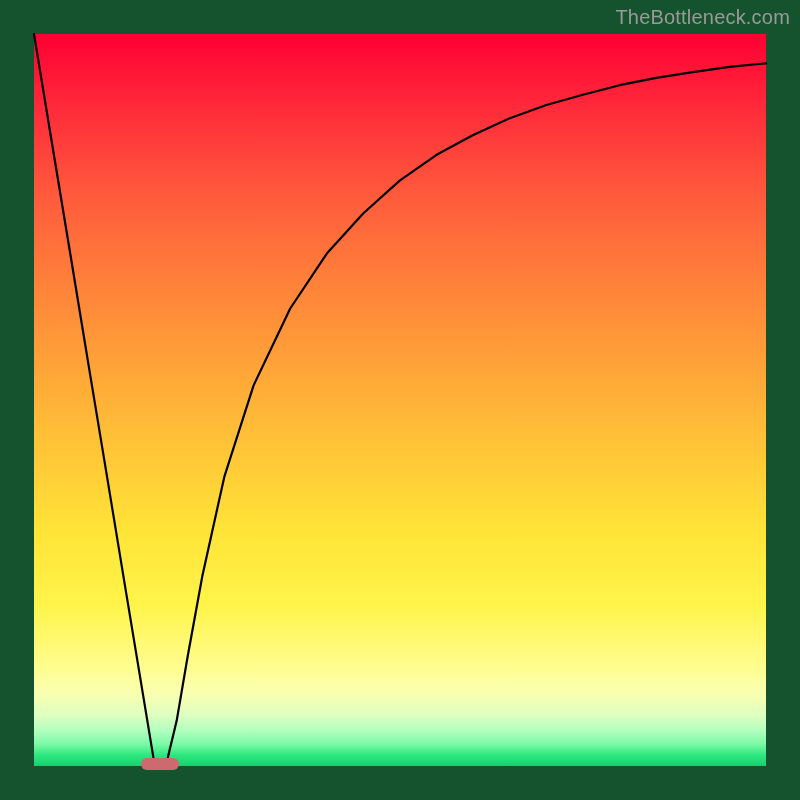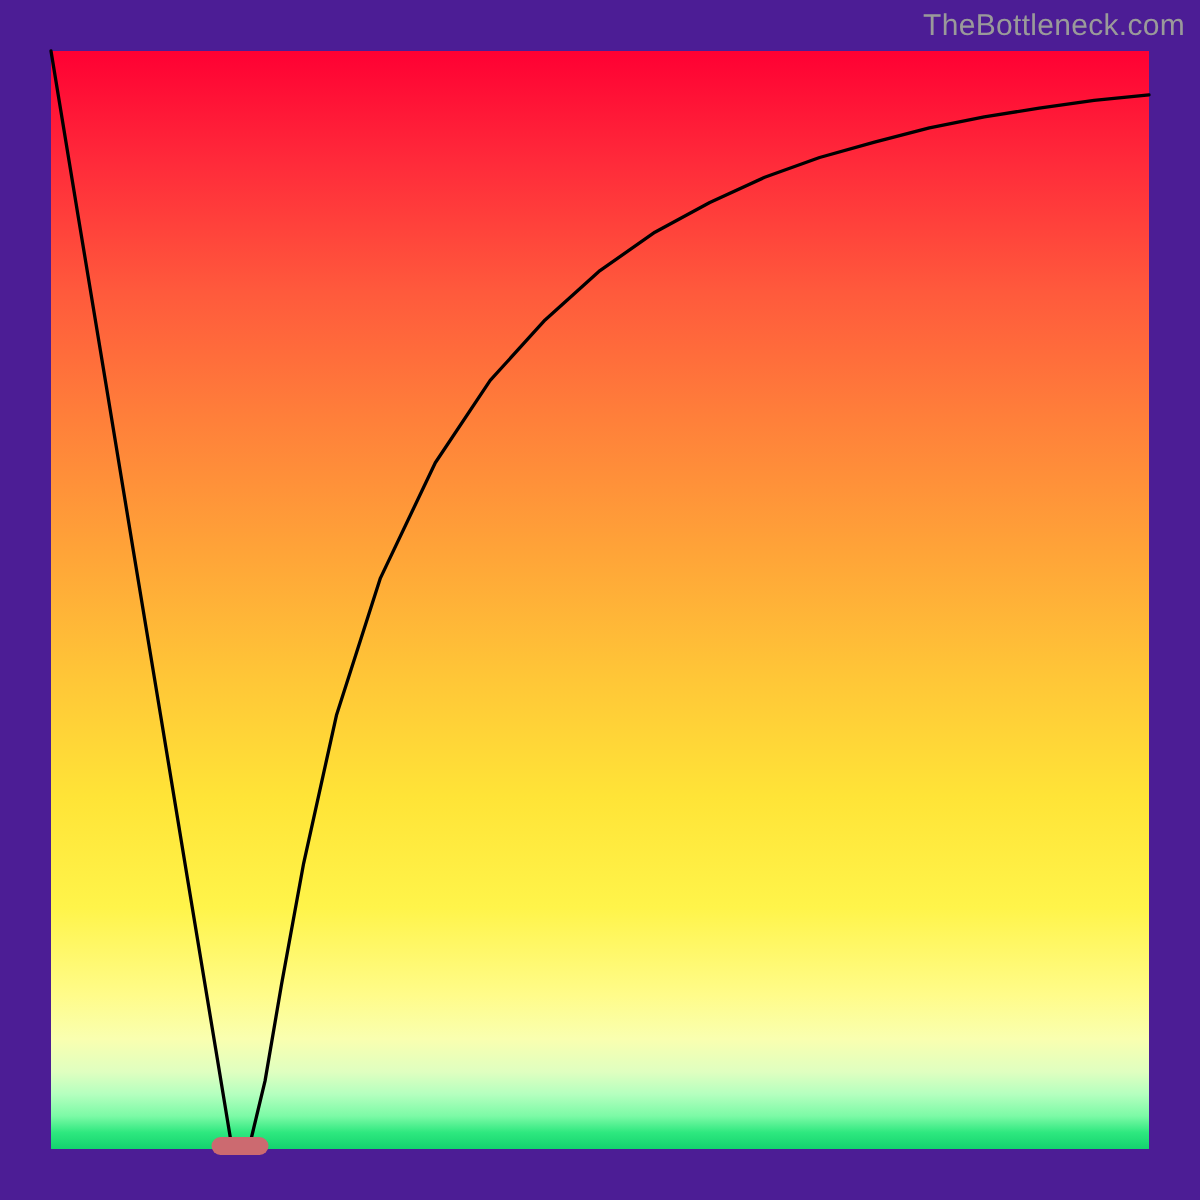--- a/index.html
+++ b/index.html
@@ -8,21 +8,21 @@
     width: 800px;
     height: 800px;
     overflow: hidden;
     background: #000;
     font-family: Arial, Helvetica, sans-serif;
   }
   .frame {
     position: relative;
     width: 800px;
     height: 800px;
-    background: #4c1d95;
+    background: #14532d;
     text-decoration: underline;
   }
   .plot-area {
     position: absolute;
     left: 34px;
     top: 34px;
     width: 732px;
     height: 732px;
     
     background: linear-gradient(to bottom,

